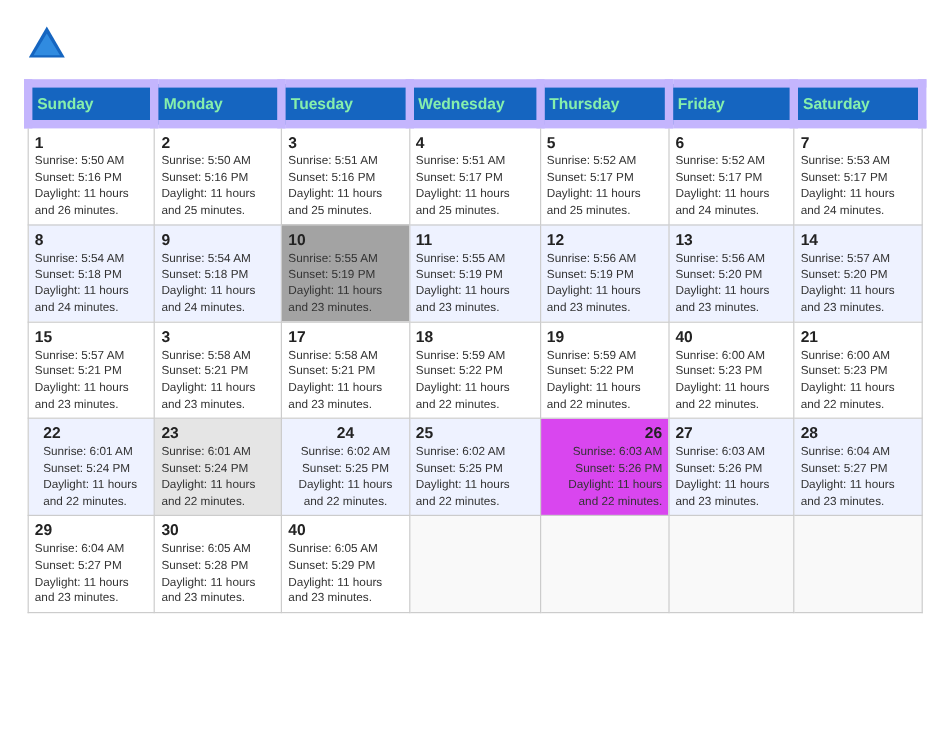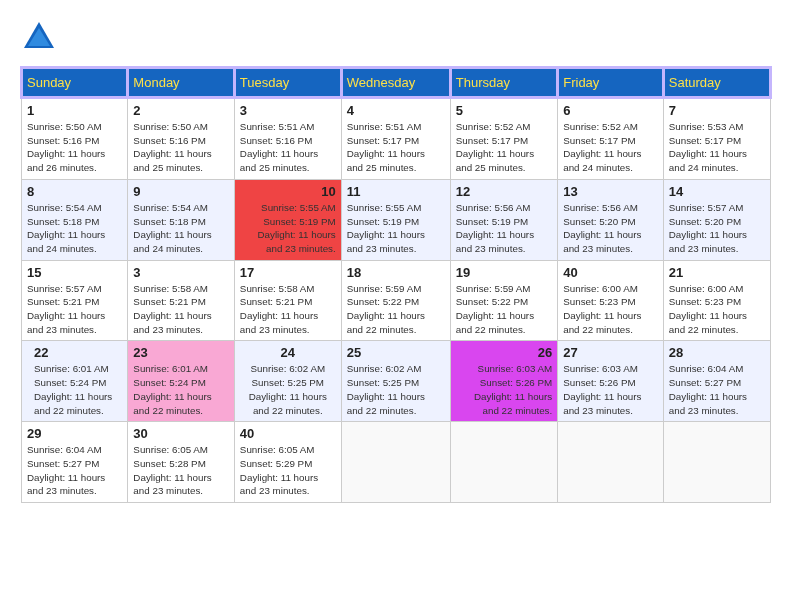--- a/index.html
+++ b/index.html
@@ -48,26 +48,26 @@
       font-size: 15px;
       color: #555;
     }
     .calendar {
       width: 100%;
       border-collapse: collapse;
       font-size: 10.5px;
     }
     .calendar th {
       background: #1565c0;
-      color: #fde047;
+      color: #86efac;
       padding: 6px 4px;
       text-align: left;
       font-size: 13px;
-      font-weight: normal;
-      border: 3px solid #c4b5fd;
+      font-weight: bold;
+      border: 7px solid #c4b5fd;
     }
     .calendar td {
       border: 1px solid #ccc;
       vertical-align: top;
       padding: 4px 5px;
       width: 113px;
       height: 80px;
       background: #fff;
     }
     .calendar tr:nth-child(even) td {
@@ -182,21 +182,21 @@
 Daylight: 11 hours
 and 24 minutes.</div>
           </td>
           <td style="background: rgb(238, 242, 255);">
             <span class="day-num">9</span>
             <div class="day-info" style="white-space: pre-line;">Sunrise: 5:54 AM
 Sunset: 5:18 PM
 Daylight: 11 hours
 and 24 minutes.</div>
           </td>
-          <td style="background: #ef4444; text-align: right;">
+          <td style="background: #a3a3a3;">
             <span class="day-num">10</span>
             <div class="day-info" style="white-space: pre-line;">Sunrise: 5:55 AM
 Sunset: 5:19 PM
 Daylight: 11 hours
 and 23 minutes.</div>
           </td>
           <td style="background: rgb(238, 242, 255);">
             <span class="day-num">11</span>
             <div class="day-info" style="white-space: pre-line;">Sunrise: 5:55 AM
 Sunset: 5:19 PM
@@ -277,21 +277,21 @@
           </td>
         </tr>
         <tr>
           <td style="background: rgb(238, 242, 255); padding-left: 12px;">
             <span class="day-num">22</span>
             <div class="day-info" style="white-space: pre-line;">Sunrise: 6:01 AM
 Sunset: 5:24 PM
 Daylight: 11 hours
 and 22 minutes.</div>
           </td>
-          <td style="background: #f9a8d4;">
+          <td style="background: #e5e5e5;">
             <span class="day-num">23</span>
             <div class="day-info" style="white-space: pre-line;">Sunrise: 6:01 AM
 Sunset: 5:24 PM
 Daylight: 11 hours
 and 22 minutes.</div>
           </td>
           <td style="background: rgb(238, 242, 255); text-align: center;">
             <span class="day-num">24</span>
             <div class="day-info" style="white-space: pre-line;">Sunrise: 6:02 AM
 Sunset: 5:25 PM

